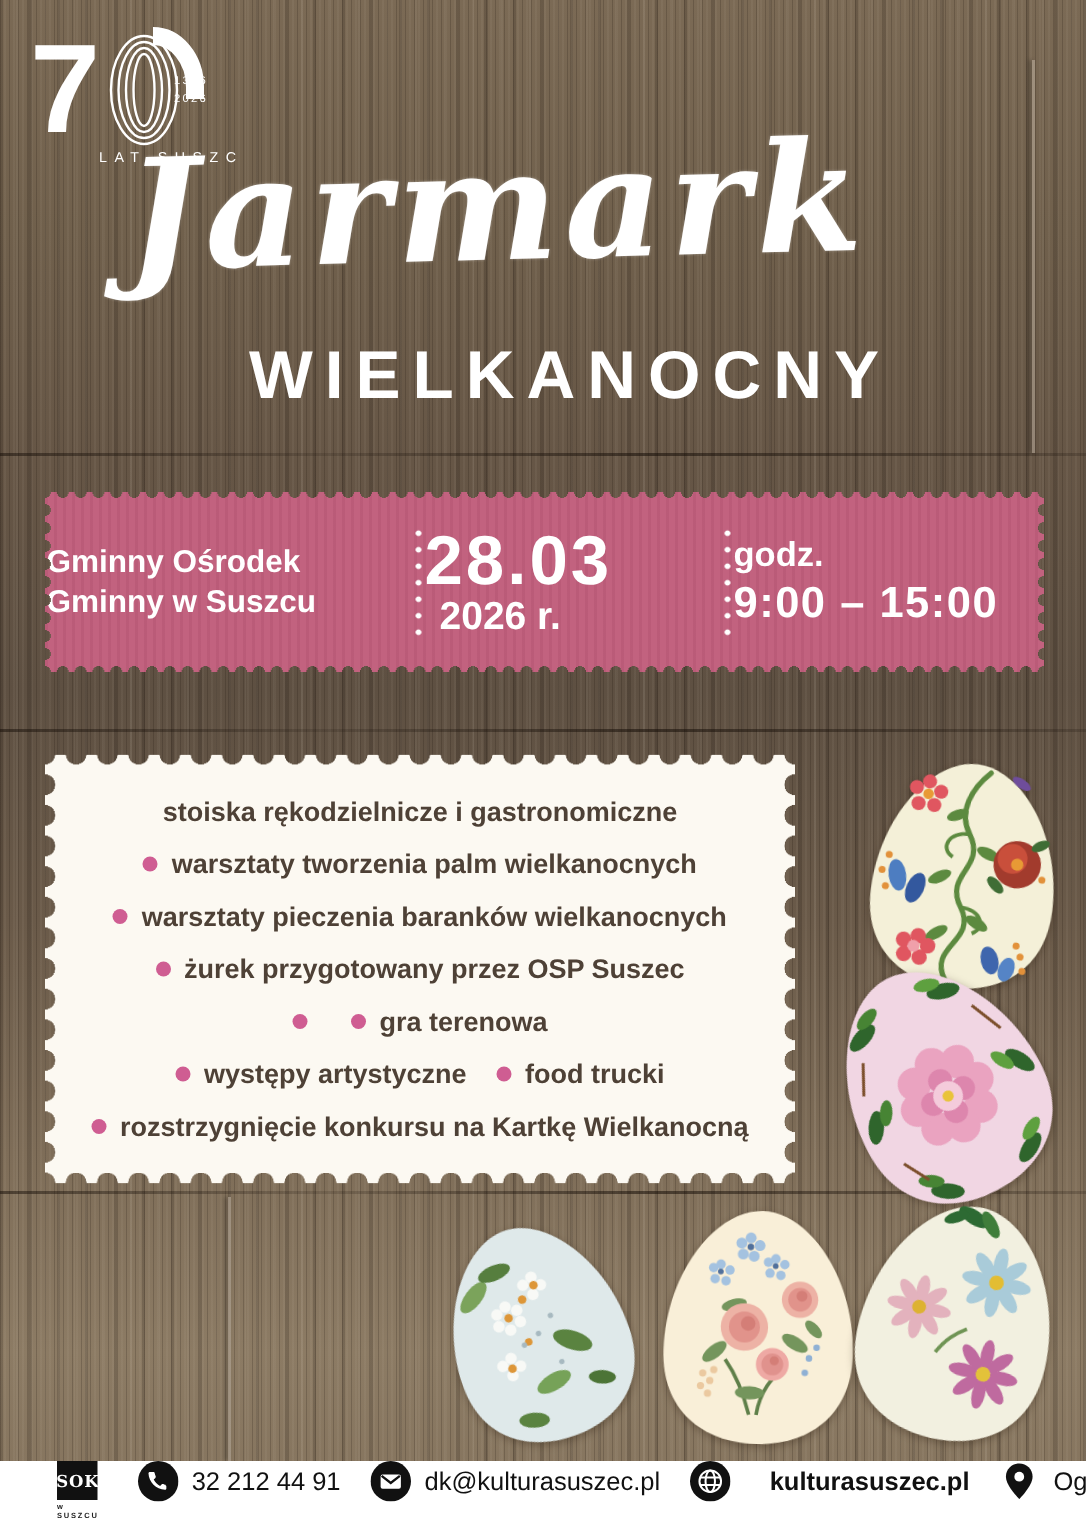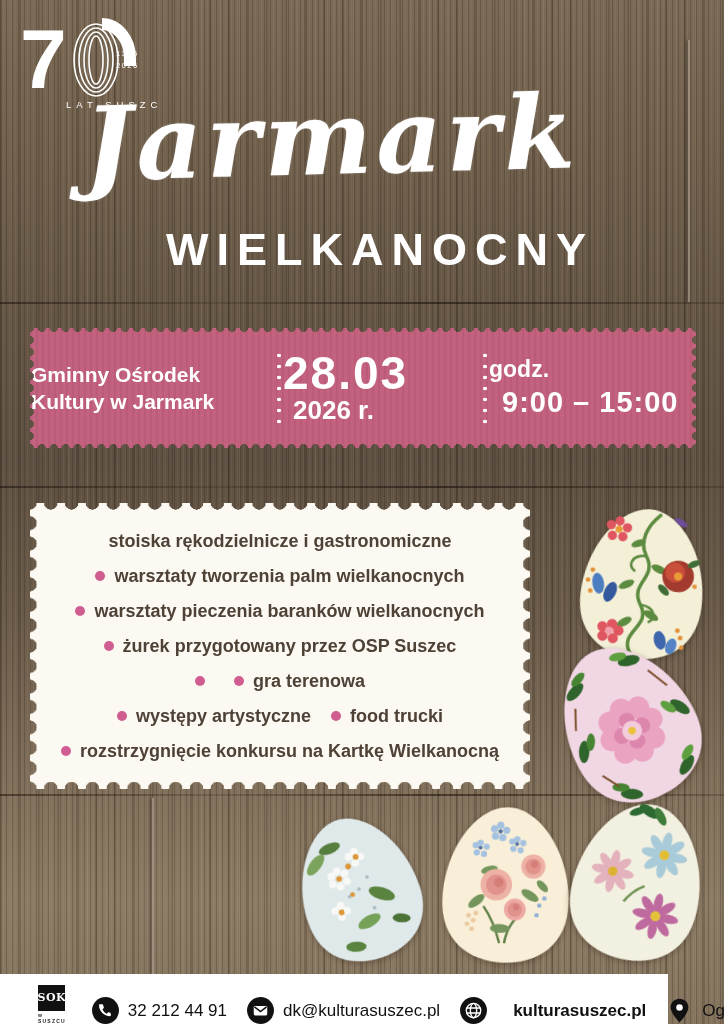--- a/index.html
+++ b/index.html
@@ -52,21 +52,21 @@
       #c2627f;
     color:#fff;display:flex;align-items:center;justify-content:center;
   }
   .banner .col{display:flex;flex-direction:column;align-items:flex-start;justify-content:center;}
   .col-organizer{width:244px;font-size:21px;font-weight:600;line-height:1.3;text-align:center;}
   .col-date{width:198px;}
   .date-day{font-size:46px;font-weight:bold;letter-spacing:2px;line-height:1;}
   .date-year{font-size:26px;font-weight:bold;line-height:1.15;transform:translateX(10px);}
   .col-time{width:206px;}
   .time-label{font-size:23px;font-weight:bold;line-height:1.2;}
-  .time-value{font-size:29px;font-weight:bold;line-height:1.25;letter-spacing:1px;margin-left:13px;}
+  .time-value{font-size:29px;font-weight:bold;line-height:1.25;letter-spacing:1px;}
   .dots-divider{width:4px;height:76px;margin:0 2px;
     background-image:radial-gradient(circle,#fff 1.7px,rgba(0,0,0,0) 2.1px);
     background-size:4px 11px;background-repeat:repeat-y;}
 
   
   .program-box{
     --r:7px;
     position:absolute;left:30px;top:503px;width:500px;height:286px;
     background:#fcf9f2;color:#4e4136;
     display:flex;flex-direction:column;justify-content:center;
@@ -80,22 +80,22 @@
   
   .egg{position:absolute;filter:drop-shadow(0 2px 3px rgba(40,25,12,.35));}
   .egg-1{left:566px;top:502px;width:154px;height:164px;transform:rotate(7deg);}
   .egg-2{left:540px;top:636px;width:176px;height:174px;transform:rotate(-28deg);}
   .egg-3{left:283px;top:810px;width:152px;height:158px;transform:rotate(-18deg);}
   .egg-4{left:424px;top:800px;width:164px;height:170px;transform:rotate(2deg);}
   .egg-5{left:556px;top:796px;width:164px;height:172px;transform:rotate(13deg);}
 
   
   .footer{
-    position:absolute;left:0;bottom:0;width:668px;height:50px;background:#fff;z-index:6;
-    display:flex;align-items:flex-end;padding:12px 14px 0 38px;box-sizing:border-box;
+    position:absolute;left:0;bottom:0;width:724px;height:50px;background:#fff;z-index:6;
+    display:flex;align-items:flex-start;padding:0 14px 0 38px;box-sizing:border-box;
     color:#111;font-size:17px;
   }
   .sok{display:flex;flex-direction:column;align-items:center;margin-right:26px;}
   .sok-box{width:27px;height:26px;background:#111;color:#fff;display:flex;align-items:center;justify-content:center;
     font-weight:bold;font-size:11px;letter-spacing:.5px;font-family:"DejaVu Serif",serif;}
   .sok-caption{font-size:5px;letter-spacing:1.2px;color:#222;margin-top:1.5px;font-weight:bold;}
   .contact{display:flex;align-items:center;margin-right:20px;white-space:nowrap;}
   .contact svg{margin-right:9px;display:block;}
   .contact.site span{font-weight:bold;margin-left:17px;}
 </style>
@@ -123,21 +123,21 @@
     <text x="96" y="56" font-size="7.5" letter-spacing="1.5">2026</text>
     <text x="46" y="96" font-size="9.5" letter-spacing="5">LAT SUSZCA</text>
   </svg>
 
   <div class="title-script">Jarmark</div>
   <div class="title-caps">WIELKANOCNY</div>
 
   <div class="banner stamp">
     <div class="col col-organizer">
       <span>Gminny Ośrodek</span>
-      <span>Kultury w Jarmark</span>
+      <span>Gminny w Suszcu</span>
     </div>
     <div class="dots-divider"></div>
     <div class="col col-date">
       <span class="date-day">28.03</span>
       <span class="date-year">2026 r.</span>
     </div>
     <div class="dots-divider"></div>
     <div class="col col-time">
       <span class="time-label">godz.</span>
       <span class="time-value">9:00 – 15:00</span>

